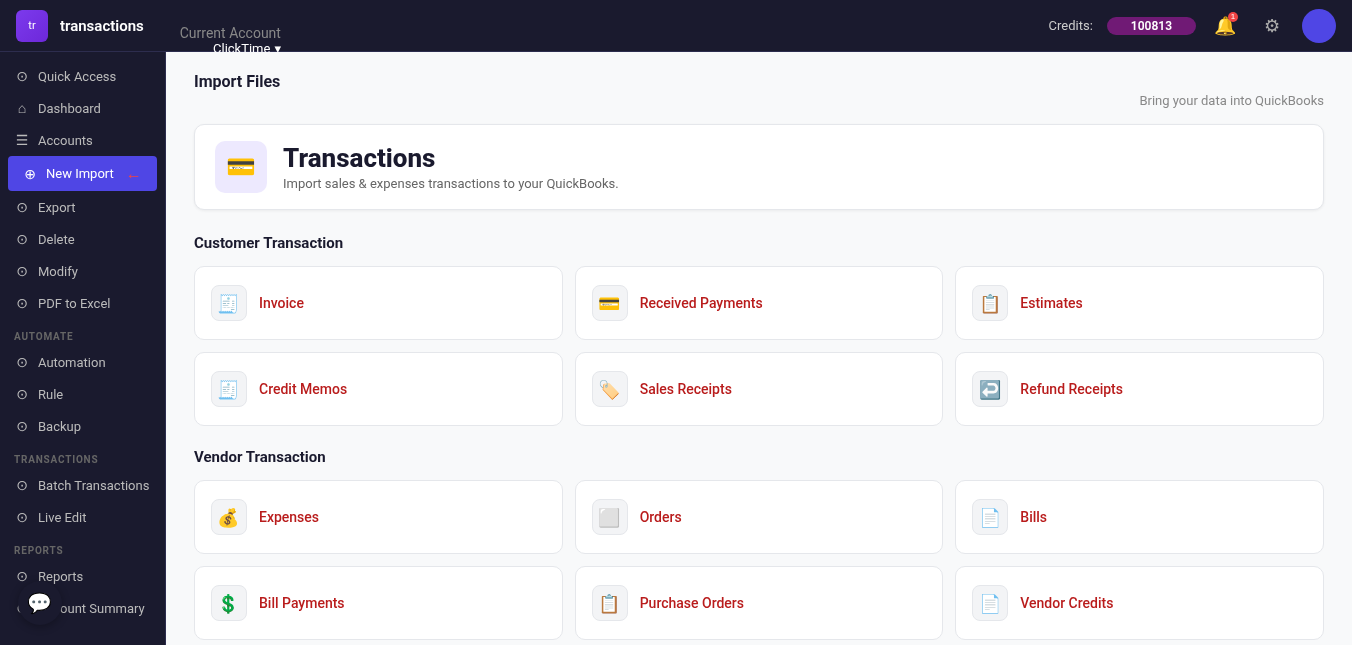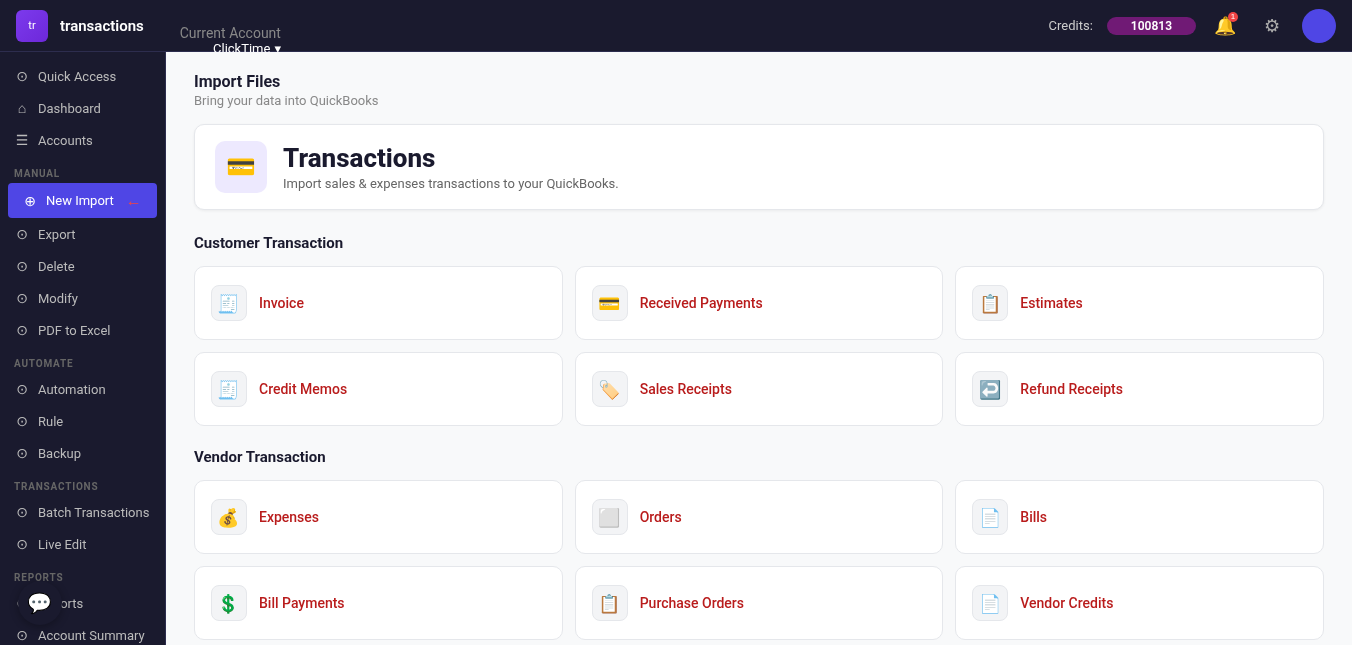--- a/index.html
+++ b/index.html
@@ -42,21 +42,21 @@
       color: #bbb; font-size: 13px; cursor: pointer; border-radius: 0;
     }
     .sidebar-item.active { background: #4f46e5; color: white; border-radius: 4px; margin: 0 8px; }
     .sidebar-section { color: #666; font-size: 10px; font-weight: 700; letter-spacing: 0.08em; padding: 12px 14px 4px; text-transform: uppercase; }
     .sidebar-icon { font-size: 14px; width: 16px; text-align: center; }
     .arrow-indicator { margin-left: 4px; color: #ef4444; font-size: 16px; }
 
     
     .main { flex: 1; overflow-y: auto; padding: 20px 28px; background: #f8f9fa; }
     .page-title { font-size: 16px; font-weight: 700; color: #1a1a2e; margin-bottom: 2px; }
-    .page-subtitle { font-size: 13px; color: #888; margin-bottom: 16px; }
+    .page-subtitle { font-size: 13px; color: #888; margin-bottom: 16px; text-align: right; }
 
     
     .hero-card {
       display: flex; align-items: center; gap: 16px; background: white;
       border-radius: 10px; padding: 16px 20px; margin-bottom: 24px;
       border: 1px solid #e5e7eb; box-shadow: 0 1px 3px rgba(0,0,0,0.06);
     }
     .hero-icon-box {
       width: 52px; height: 52px; background: #ede9fe; border-radius: 10px;
       display: flex; align-items: center; justify-content: center; font-size: 24px; flex-shrink: 0;
@@ -128,21 +128,20 @@
         <span>Quick Access</span>
       </div>
       <div class="sidebar-item">
         <span class="sidebar-icon">⌂</span>
         <span>Dashboard</span>
       </div>
       <div class="sidebar-item">
         <span class="sidebar-icon">☰</span>
         <span>Accounts</span>
       </div>
-      <div class="sidebar-section">MANUAL</div>
       <div class="sidebar-item active">
         <span class="sidebar-icon">⊕</span>
         <span>New Import</span>
         <span class="arrow-indicator">←</span>
       </div>
       <div class="sidebar-item">
         <span class="sidebar-icon">⊙</span>
         <span>Export</span>
       </div>
       <div class="sidebar-item">

